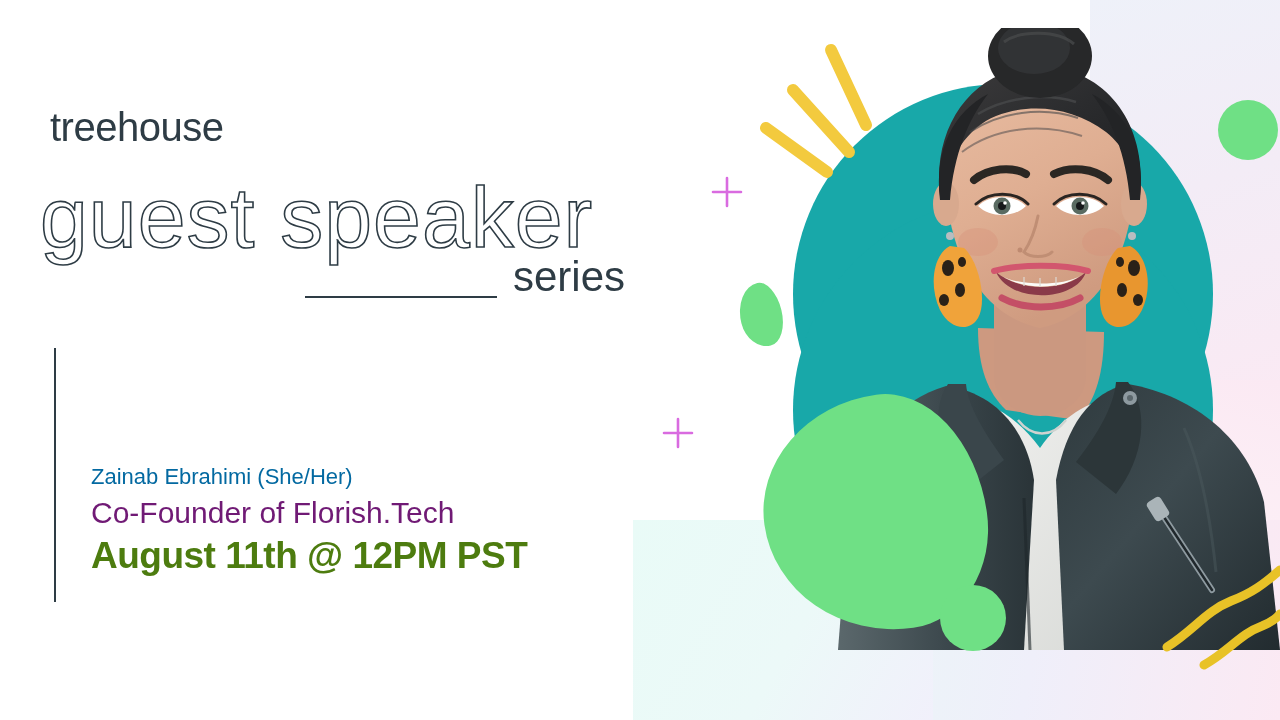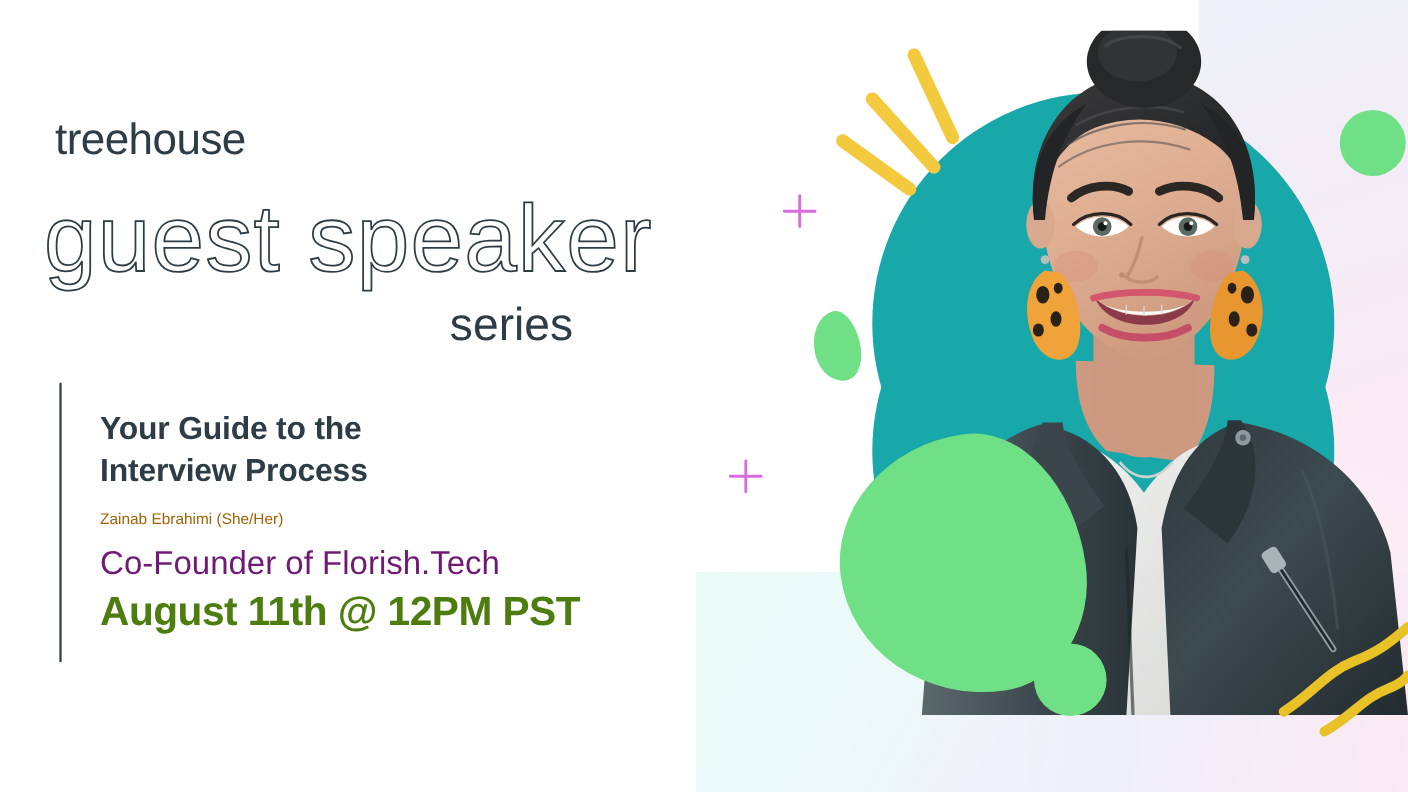--- a/index.html
+++ b/index.html
@@ -124,23 +124,22 @@
     text-stroke: 1.6px #2e3c45;
     white-space: nowrap;
     margin-top: 12px;
   }
 
   .series-row {
     position: absolute;
     left: 305px; top: 256px;
     width: 320px;
     display: flex;
-    align-items: center;
+    align-items: flex-end;
     gap: 16px;
-    flex-direction: column;
   }
   .series-rule {
     flex: 1 1 auto;
     height: 2px;
     background: #2e3c45;
   }
   .series-word {
     font-size: 42px;
     font-weight: 500;
     color: #2e3c45;
@@ -161,24 +160,24 @@
     font-size: 29px;
     font-weight: 600;
     line-height: 1.32;
     color: #2e3c45;
     letter-spacing: -0.2px;
   }
 
   .speaker-name {
     position: absolute;
     left: 91px; top: 462px;
-    font-size: 14px;
+    font-size: 22px;
     font-weight: 400;
     line-height: 1.4;
-    color: #a16207;
+    color: #0369a1;
     letter-spacing: 0px;
   }
   .speaker-role {
     position: absolute;
     left: 91px; top: 492px;
     font-size: 30px;
     font-weight: 400;
     line-height: 1.4;
     color: #701a75;
     letter-spacing: 0px;
@@ -370,24 +369,20 @@
 
     <div class="headline-outline">guest speaker</div>
 
     <div class="series-row">
       <span class="series-rule"></span>
       <span class="series-word">series</span>
     </div>
 
     <div class="vrule"></div>
 
-    <div class="talk-title">
-      <div>Your Guide to the</div>
-      <div>Interview Process</div>
-    </div>
 
     <div class="speaker-name">Zainab Ebrahimi (She/Her)</div>
 
     <div class="speaker-role">Co-Founder of Florish.Tech</div>
 
     <div class="datetime">August 11th @ 12PM PST</div>
 
   </div>
 </div>
 

